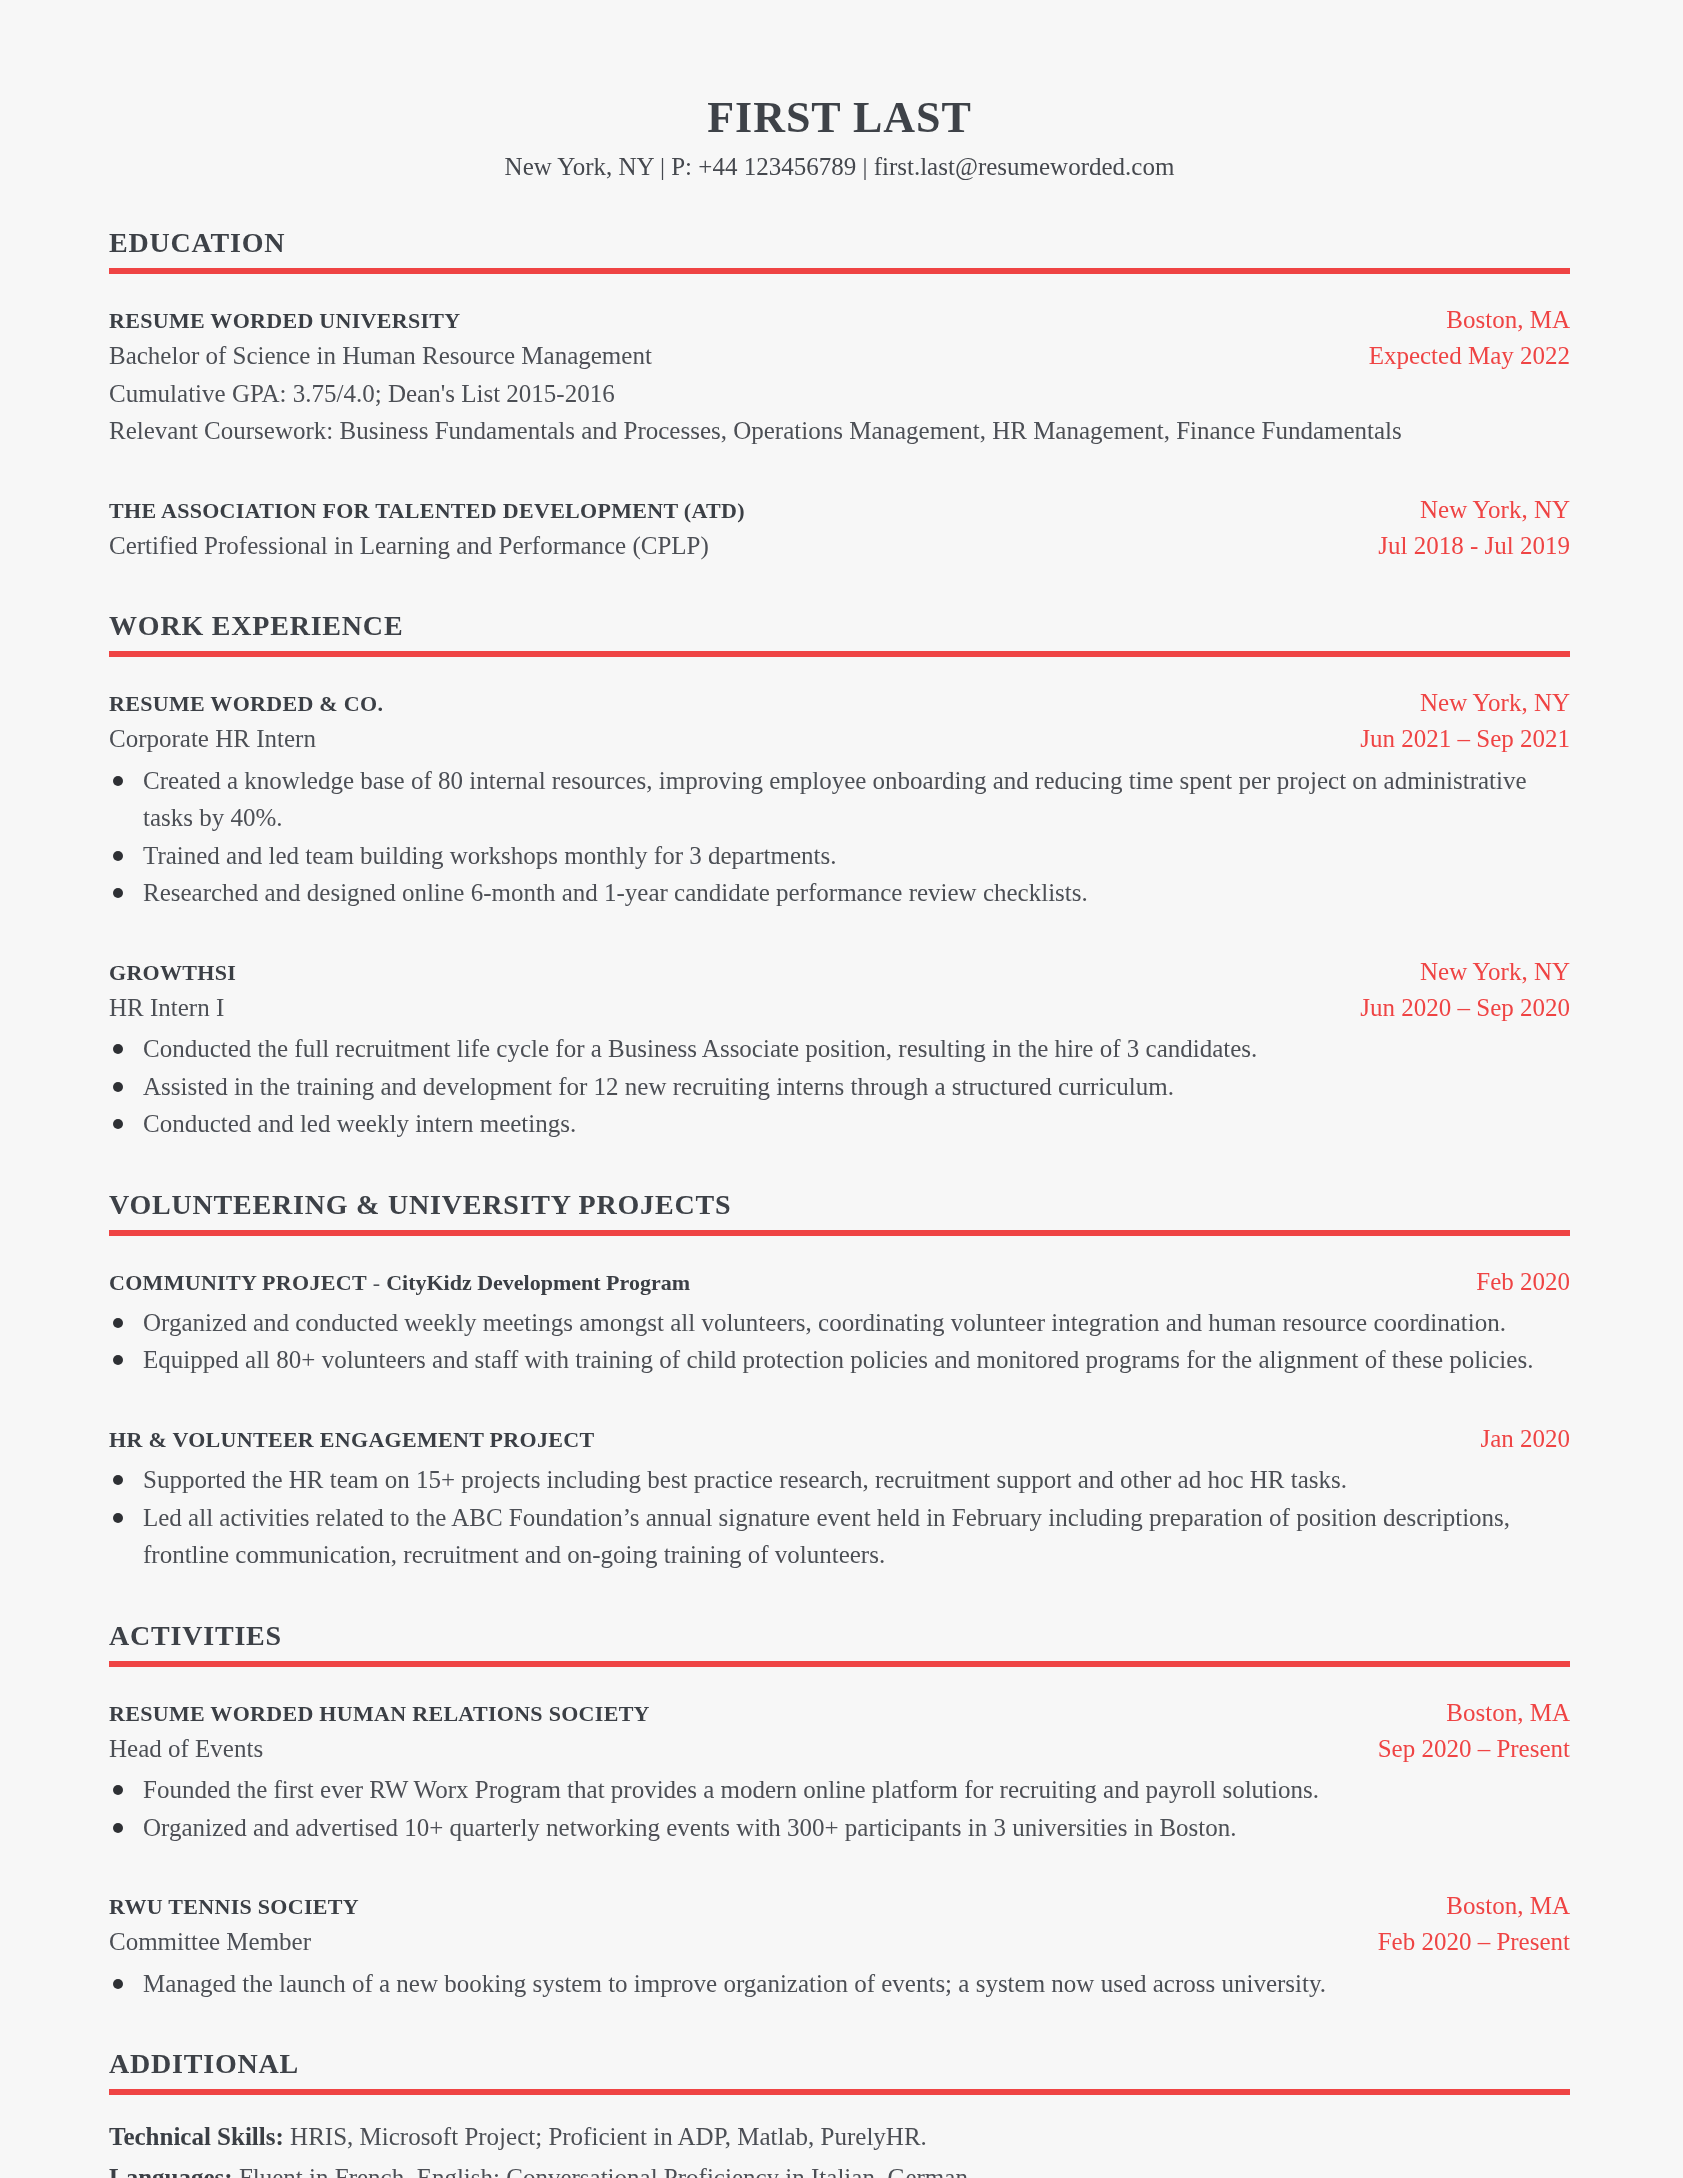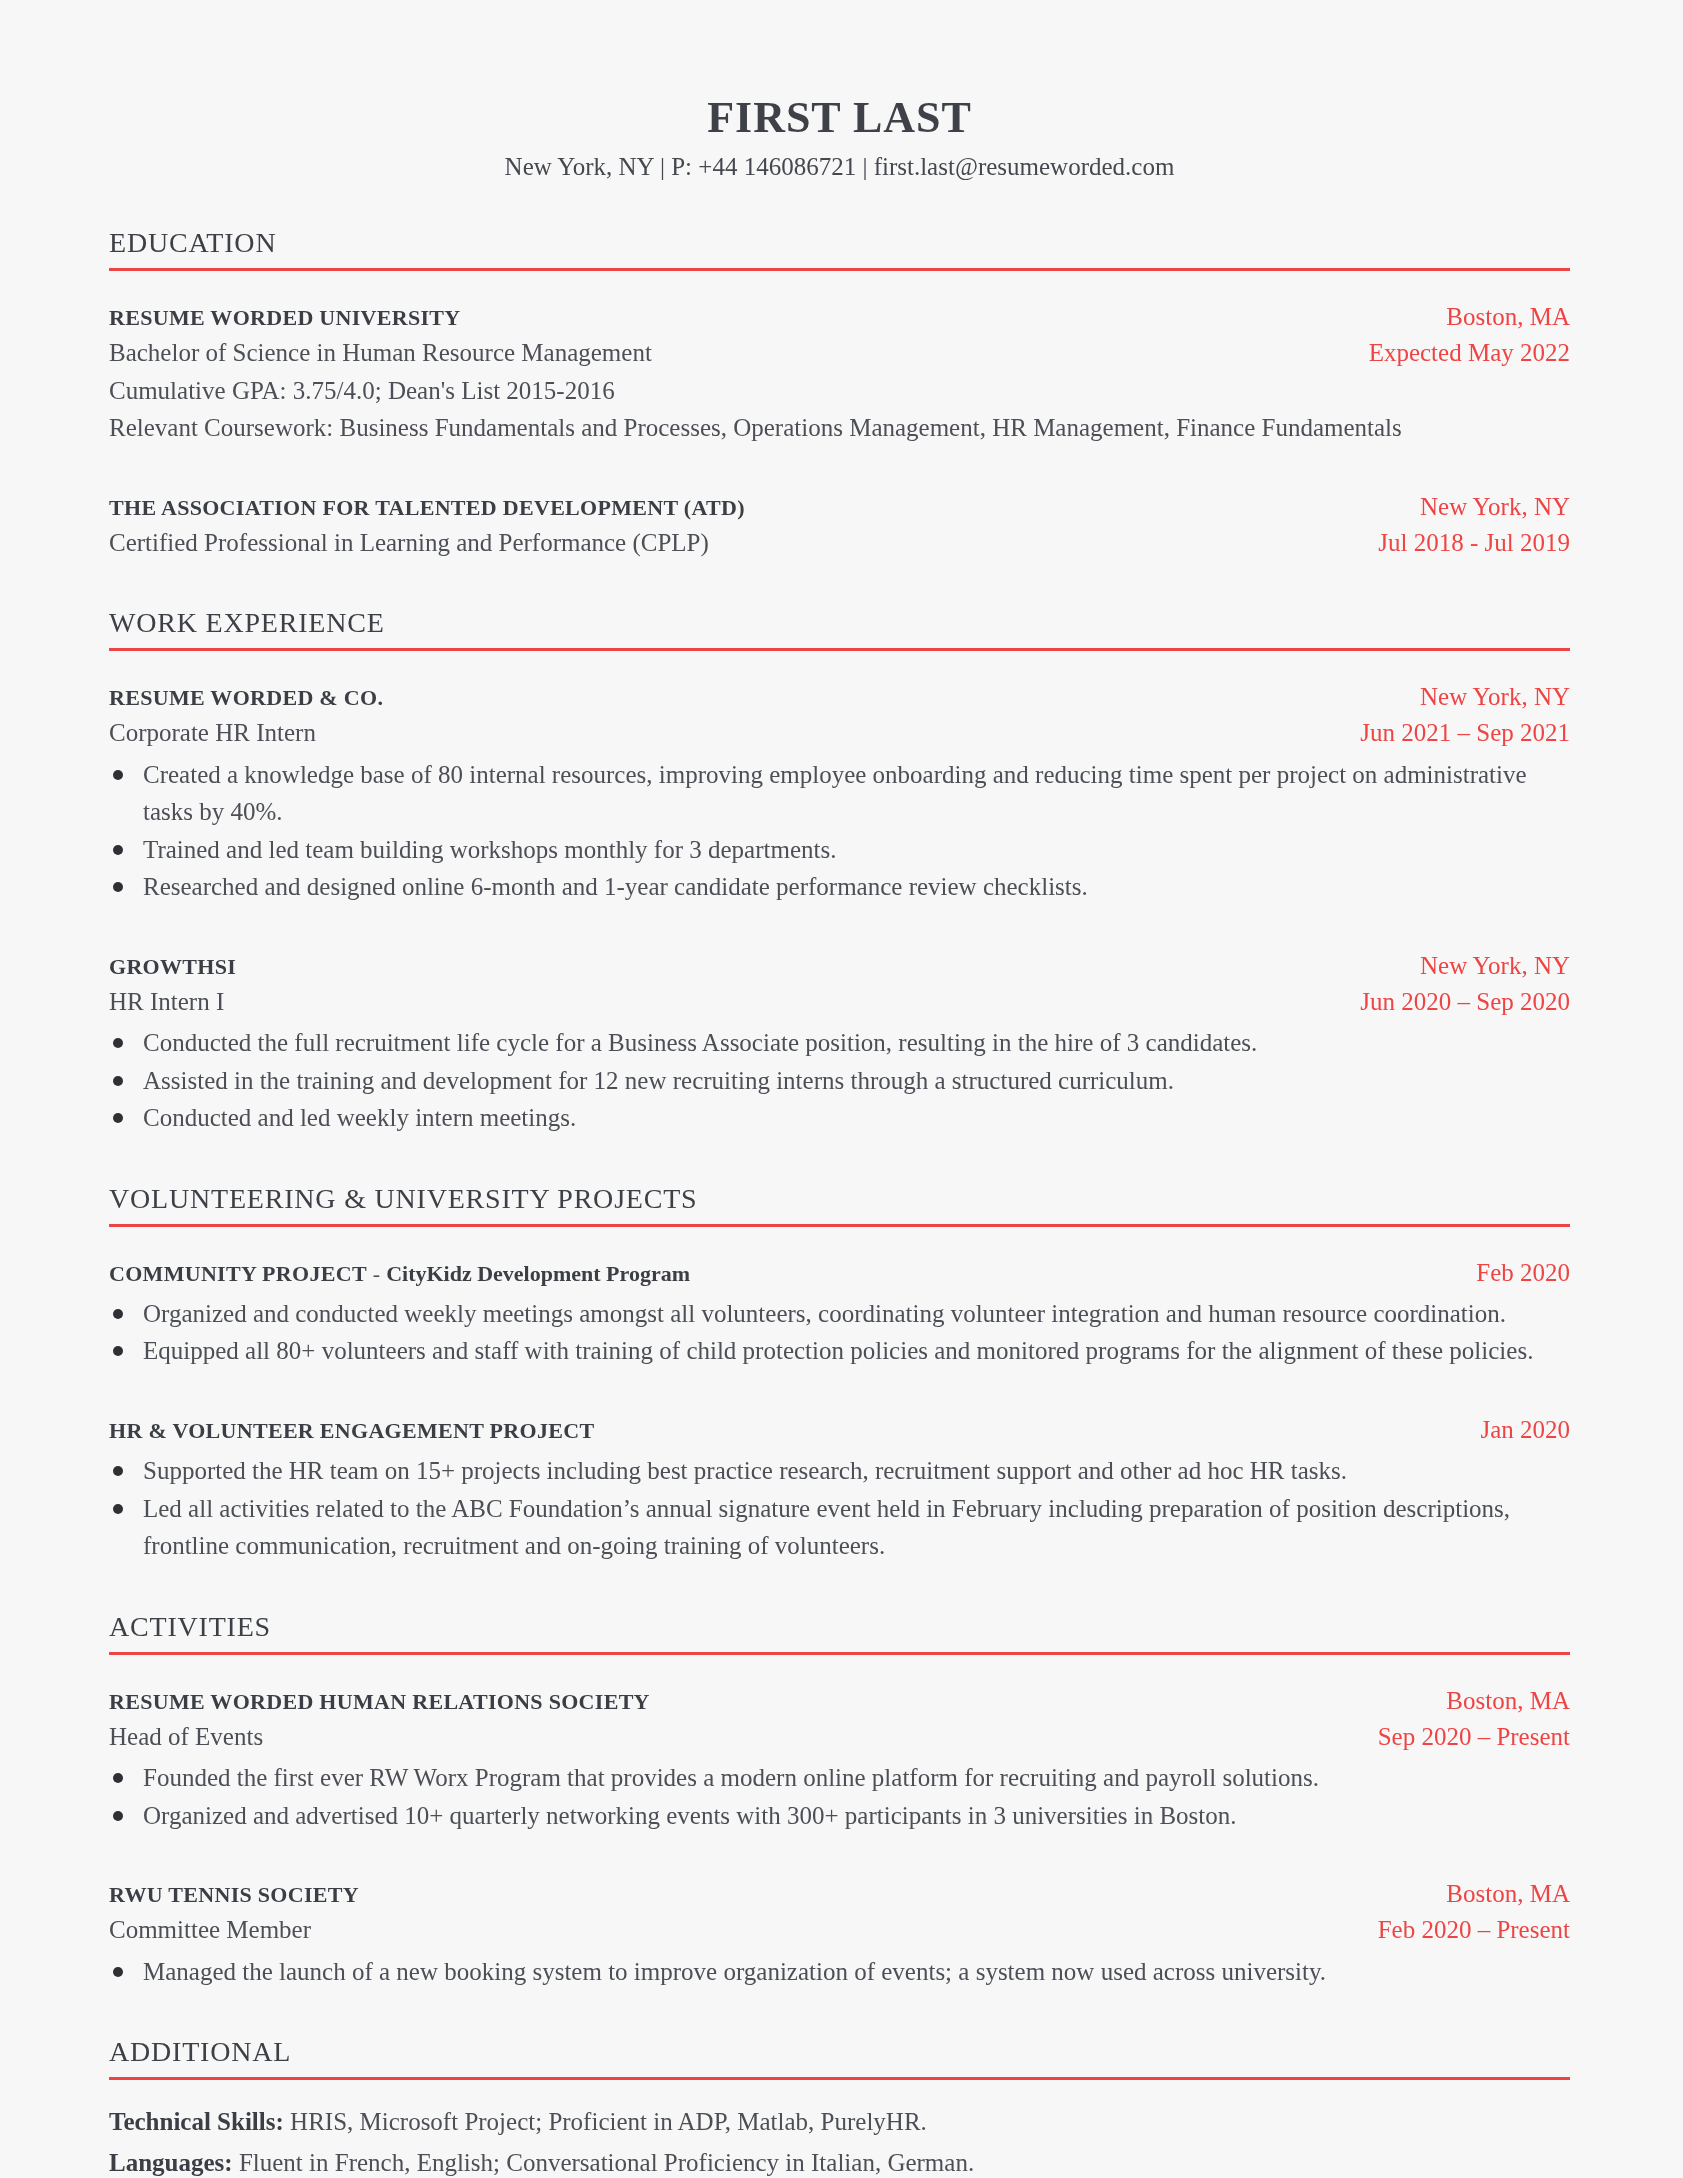--- a/index.html
+++ b/index.html
@@ -28,25 +28,25 @@
   }
   .contact {
     text-align: center;
     font-size: 25px;
     color: #45484e;
     margin-top: 12px;
   }
   .section { margin-top: 46px; }
   .section-title {
     font-size: 28px;
-    font-weight: normal;
+    font-weight: bold;
     color: #3d4147;
     letter-spacing: 0.8px;
     padding-bottom: 9px;
-    border-bottom: 3px solid #ef4444;
+    border-bottom: 6px solid #ef4444;
   }
   .entry { margin-top: 28px; }
   .entry + .entry { margin-top: 42px; }
   .entry-row {
     display: flex;
     justify-content: space-between;
     align-items: baseline;
     line-height: 1.45;
   }
   .org {
@@ -93,21 +93,21 @@
     color: #4c4f55;
   }
   .add-label { font-weight: bold; color: #3b3f45; }
 </style>
 </head>
 <body>
 
 <div class="page">
 
   <div class="name">FIRST LAST</div>
-  <div class="contact">New York, NY | P: +44 146086721 | first.last@resumeworded.com</div>
+  <div class="contact">New York, NY | P: +44 123456789 | first.last@resumeworded.com</div>
 
   <div class="section">
     <div class="section-title">EDUCATION</div>
 
     <div class="entry">
       <div class="entry-row">
         <span class="org">RESUME WORDED UNIVERSITY</span>
         <span class="loc">Boston, MA</span>
       </div>
       <div class="entry-row">

